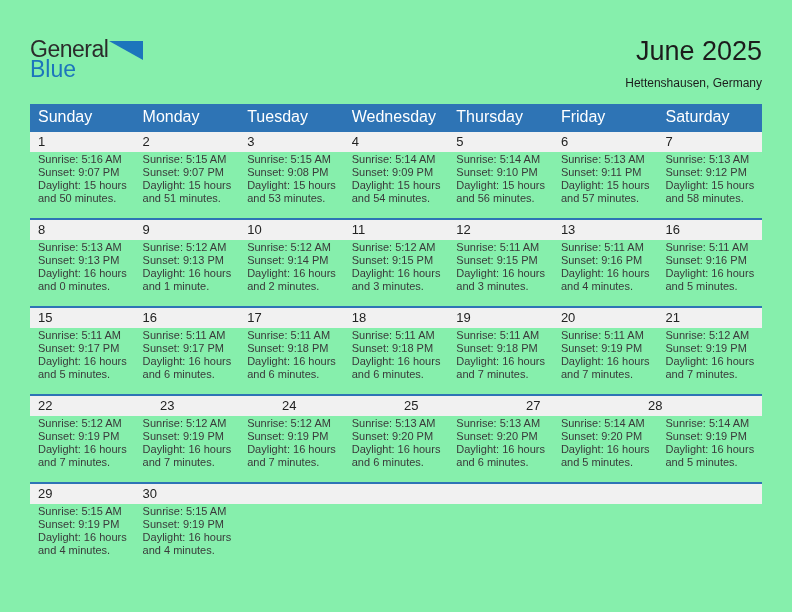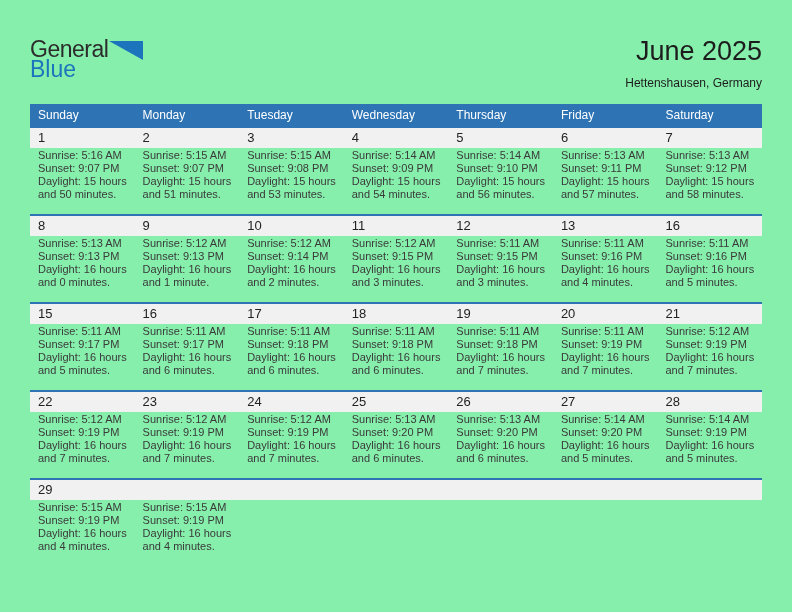--- a/index.html
+++ b/index.html
@@ -13,21 +13,21 @@
   .logo-tri{margin-left:1px;margin-bottom:3px;display:block;}
   .logo-blue{font-size:23px;color:#1C75BC;margin-top:-7px;}
 
   
   .title{position:absolute;top:36px;right:30px;font-size:27px;color:#1c1c1c;}
   .location{position:absolute;top:76px;right:30px;font-size:12px;color:#1c1c1c;}
 
   
   .calendar{position:absolute;left:30px;top:104px;width:732px;}
   .weekday-row{display:flex;background:#2E74B5;}
-  .wd-cell{flex:1;color:#ffffff;font-size:12px;padding:4px 0 4px 8px;}
+  .wd-cell{flex:1;color:#ffffff;font-size:16px;padding:4px 0 4px 8px;}
   .week{border-top:2px solid #2E74B5;margin-bottom:13px;}
   .daynums{display:flex;background:#F1F1F1;}
   .daynum{flex:1;font-size:13px;color:#222222;padding:2px 0 2px 8px;min-height:16px;}
   .details{display:flex;}
   .detail{flex:1;padding:1px 4px 0 8px;overflow:hidden;}
   .line{font-size:11px;line-height:13px;color:#3a3a3a;}
 </style>
 </head>
 <body>
 
@@ -200,21 +200,20 @@
               <div class="line">Daylight: 16 hours and 7 minutes.</div>
             </div>
           </div>
         </div>
         <div class="week">
           <div class="daynums">
             <div class="daynum">22</div>
             <div class="daynum">23</div>
             <div class="daynum">24</div>
             <div class="daynum">25</div>
-            <div class="daynum">26</div>
             <div class="daynum">27</div>
             <div class="daynum">28</div>
           </div>
           <div class="details">
             <div class="detail">
               <div class="line">Sunrise: 5:12 AM</div>
               <div class="line">Sunset: 9:19 PM</div>
               <div class="line">Daylight: 16 hours and 7 minutes.</div>
             </div>
             <div class="detail">
@@ -245,20 +244,21 @@
             <div class="detail">
               <div class="line">Sunrise: 5:14 AM</div>
               <div class="line">Sunset: 9:19 PM</div>
               <div class="line">Daylight: 16 hours and 5 minutes.</div>
             </div>
           </div>
         </div>
         <div class="week">
           <div class="daynums">
             <div class="daynum">29</div>
+            <div class="daynum">30</div>
             <div class="daynum"></div>
             <div class="daynum"></div>
             <div class="daynum"></div>
             <div class="daynum"></div>
             <div class="daynum"></div>
           </div>
           <div class="details">
             <div class="detail">
               <div class="line">Sunrise: 5:15 AM</div>
               <div class="line">Sunset: 9:19 PM</div>

